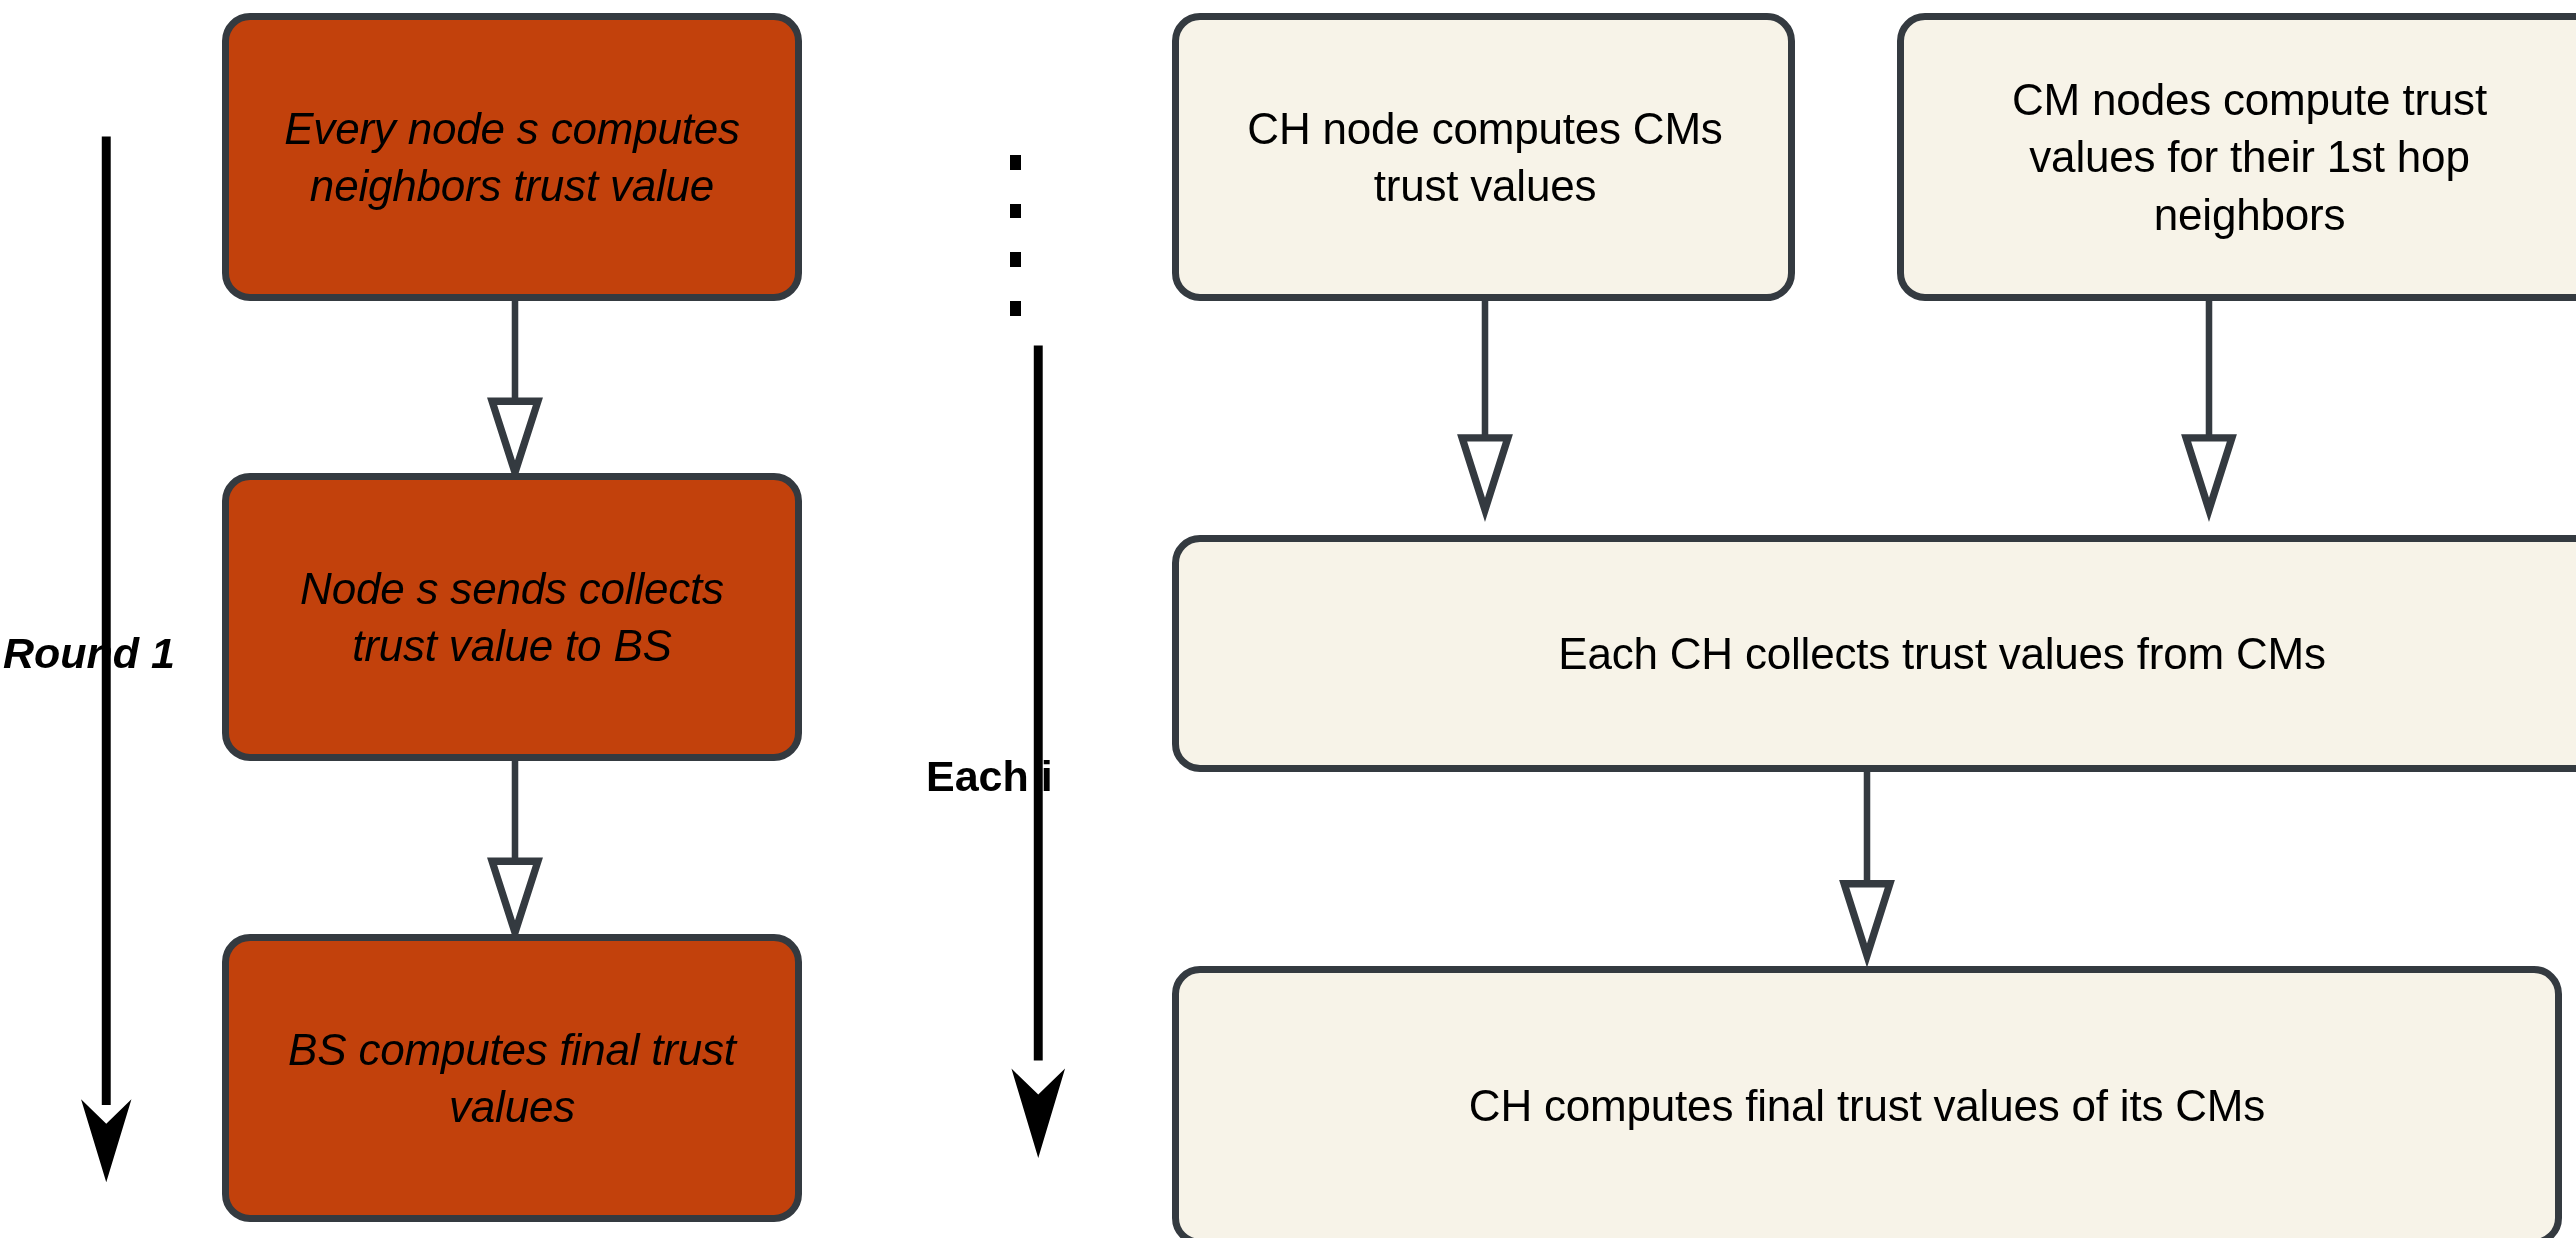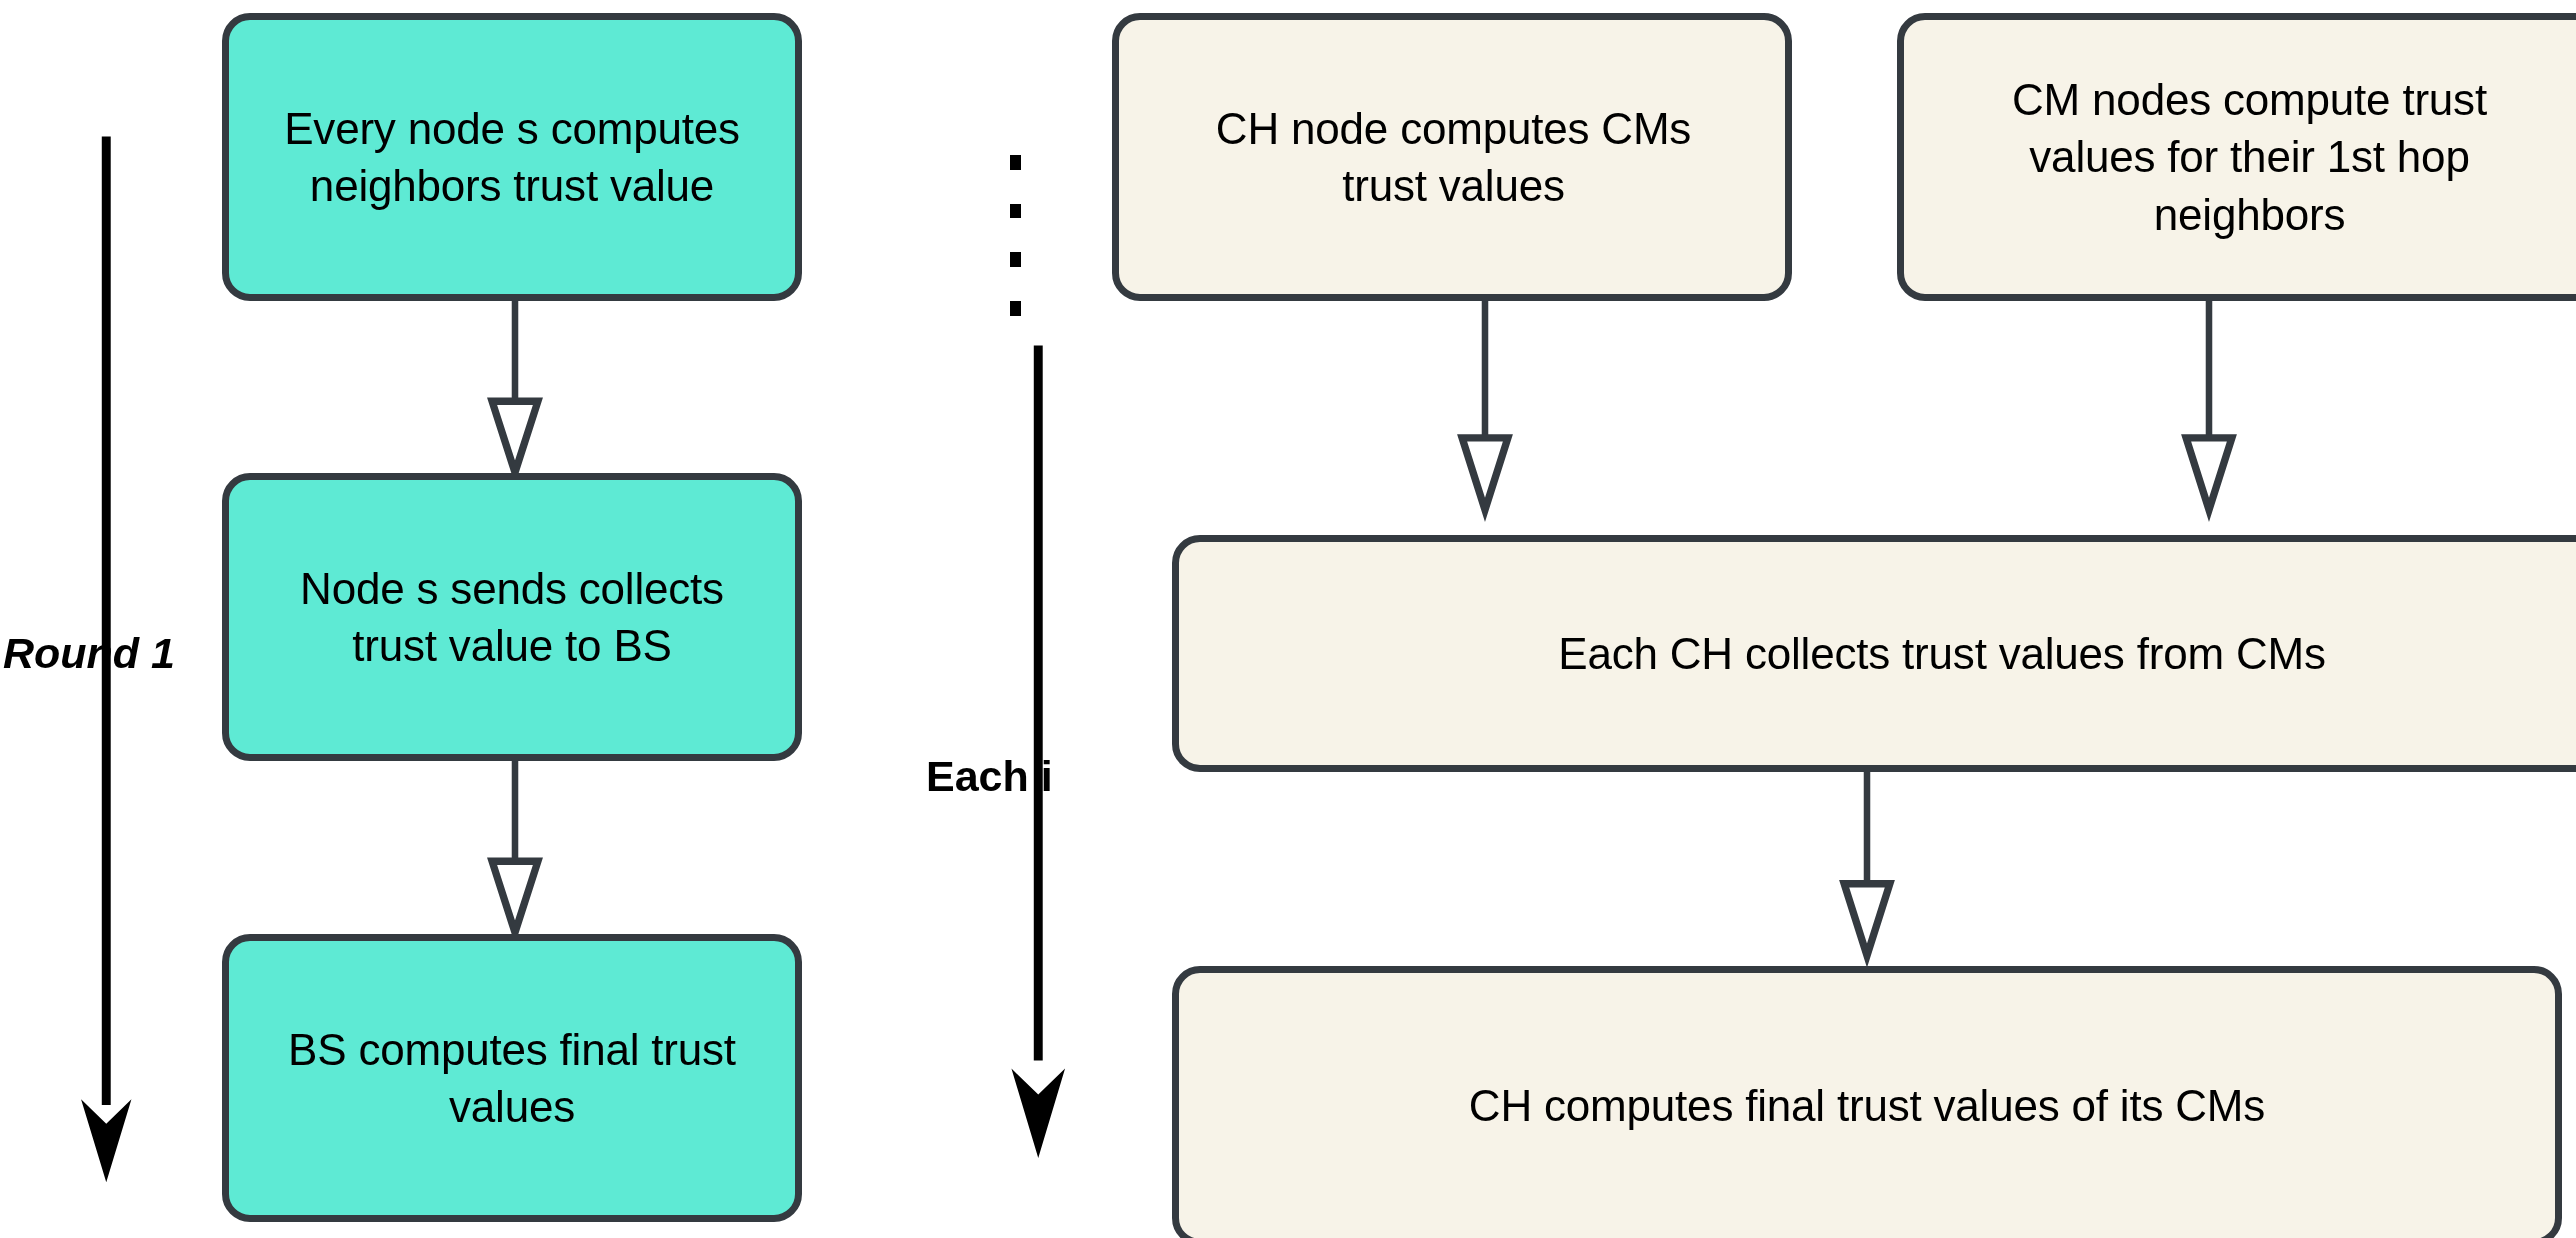--- a/index.html
+++ b/index.html
@@ -27,21 +27,21 @@
     justify-content: center;
     text-align: center;
     color: #000000;
     font-family: "Liberation Sans", sans-serif;
     font-size: 44px;
     line-height: 1.30;
     letter-spacing: -0.2px;
     padding: 0 21px;
     white-space: pre-line;
   }
-  .node.blue  { background: #5eead4; }
+  .node.blue  { background: #c2410c; font-style: italic; }
   .node.beige { background: #f7f3e8; }
 
   .round-label {
     position: absolute;
     font-family: "Liberation Sans", sans-serif;
     font-weight: bold;
     font-size: 43px;
     color: #000000;
     white-space: nowrap;
   }
@@ -103,21 +103,21 @@
     <span class="dot"></span>
   </div>
 
   <svg class="arrow-svg" style="left:1009px; top:343px;" width="65" height="858" viewBox="0 0 80 1050">
     <line x1="36" y1="0" x2="36" y2="880" stroke="#000000" stroke-width="11"></line>
     <path d="M 36 1000 L 3 890 L 36 922 L 69 890 Z" fill="#000000"></path>
   </svg>
 
   <div class="round-label" style="left:926px; top:752px;">Each i</div>
 
-  <div class="node beige" style="left:1112px; top:13px; width:680px; height:288px;padding-left:24px;">CH node  computes CMs
+  <div class="node beige" style="left:1172px; top:13px; width:623px; height:288px;padding-left:24px;">CH node  computes CMs
 trust values</div>
 
   <div class="node beige" style="left:1897px; top:13px; width:705px; height:288px;">CM nodes  compute trust
 values for their 1st hop
 neighbors</div>
 
   <svg class="arrow-svg" style="left:1444px; top:299px;" width="82" height="237" viewBox="0 0 100 290">
     <line x1="50" y1="0" x2="50" y2="172" stroke="#343a40" stroke-width="8"></line>
     <path d="M 22 170 L 78 170 L 50 258 Z" fill="#ffffff" stroke="#343a40" stroke-width="9" stroke-linejoin="miter"></path>
   </svg>

